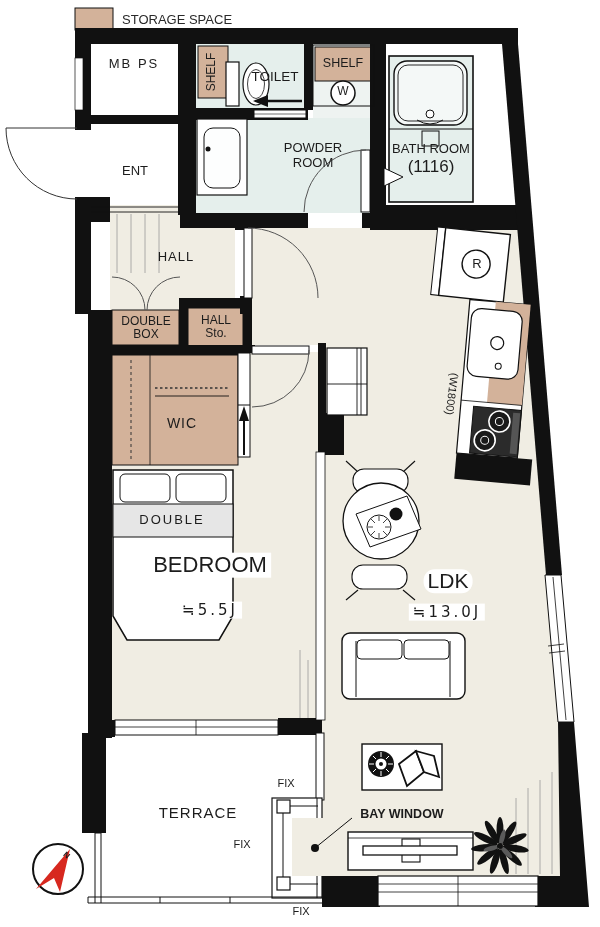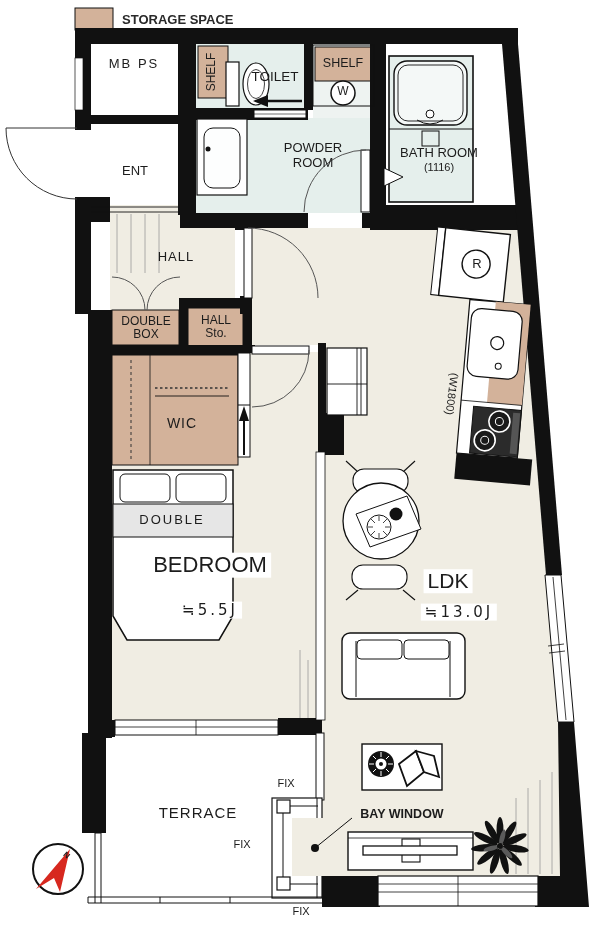--- a/index.html
+++ b/index.html
@@ -1,21 +1,21 @@
 <!DOCTYPE html>
 <html><head>
 <meta charset="utf-8">
 <style>
   html,body{margin:0;padding:0;background:#fff;}
   #plan{position:relative;width:600px;height:927px;background:#fff;overflow:hidden;
         font-family:"Liberation Sans","DejaVu Sans",sans-serif;}
   #plan svg{position:absolute;left:0;top:0;}
   .lbl{position:absolute;color:#1c1c1c;white-space:nowrap;line-height:1.12;text-align:center;
        transform:translate(-50%,-50%);z-index:5;}
-  .lbl-l{position:absolute;color:#2a2a2a;white-space:nowrap;z-index:5;transform:translateY(-50%);font-weight:bold;}
+  .lbl-l{position:absolute;color:#2a2a2a;white-space:nowrap;z-index:5;transform:translateY(-50%);}
   .s8{font-size:8px}.s11{font-size:11px}.s12{font-size:12px}.s125{font-size:12.5px}
   .s13{font-size:13px}.s135{font-size:13.5px}.s14{font-size:14px}.s15{font-size:15px}
   .s17{font-size:22px}.s21{font-size:21px}
   .w6{font-weight:600}
   .ls1{letter-spacing:1px}.ls2{letter-spacing:2px}.ls3{letter-spacing:3px}
   .chip{background:#ffffff;padding:0 4px;}
   .area{font-family:"DejaVu Sans",sans-serif;}
   .rot90{transform:translate(-50%,-50%) rotate(-90deg);}
   .rot97{transform:translate(-50%,-50%) rotate(97deg);}
   .rot40{transform:translate(-50%,-50%) rotate(40deg);font-weight:bold;}
@@ -349,43 +349,43 @@
   <div class="lbl s13" style="left:135px;top:159px;margin-top:12px;">ENT</div>
   <div class="lbl s12 rot90" style="left:212px;top:72px;">SHELF</div>
   <div class="lbl s135" style="left:275px;top:77px;">TOILET</div>
   <div class="lbl s125" style="left:343px;top:63px;">SHELF</div>
   <div class="lbl s12" style="left:343px;top:92px;">W</div>
 
   <div class="lbl s13" style="left:313px;top:156px;">
     <div>POWDER</div>
     <div>ROOM</div>
   </div>
-  <div class="lbl s13" style="left:431px;top:159px;margin-left:8px;">
+  <div class="lbl s13" style="left:431px;top:159px;">
     <div>BATH ROOM</div>
-    <div style="font-size:11px">(1116)</div>
+    <div style="font-size:17px">(1116)</div>
   </div>
   <div class="lbl s13" style="left:477px;top:264px;">R</div>
 
   <div class="lbl s13" style="left:176px;top:257px;letter-spacing:1px;">HALL</div>
   <div class="lbl s12" style="left:146px;top:328px;">
     <div>DOUBLE</div>
     <div>BOX</div>
   </div>
   <div class="lbl s12" style="left:216px;top:327px;">
     <div>HALL</div>
     <div>Sto.</div>
   </div>
   <div class="lbl s14 ls1" style="left:182px;top:424px;">WIC</div>
 
   <div class="lbl s13 ls2" style="left:172px;top:520px;">DOUBLE</div>
   <div class="lbl s17 chip" style="left:210px;top:565px;">BEDROOM</div>
   <div class="lbl s15 chip area ls3" style="left:210px;top:594px;margin-top:16px;">≒5.5J</div>
 
-  <div class="lbl s21 chip" style="left:448px;top:581px;">LDK</div>
-  <div class="lbl s15 chip area ls3" style="left:447px;top:612px;margin-left:12px;">≒13.0J</div>
+  <div class="lbl s21 chip" style="left:448px;top:581px;border-radius:11px;">LDK</div>
+  <div class="lbl s15 chip area ls3" style="left:447px;top:612px;">≒13.0J</div>
 
   <div class="lbl s11 rot97" style="left:452px;top:394px;">(W1800)</div>
 
   <div class="lbl s15 ls1" style="left:198px;top:813px;">TERRACE</div>
   <div class="lbl s11" style="left:286px;top:783px;">FIX</div>
   <div class="lbl s11" style="left:242px;top:844px;">FIX</div>
   <div class="lbl s11" style="left:301px;top:911px;">FIX</div>
   <div class="lbl s125 w6" style="left:402px;top:814px;">BAY WINDOW</div>
 
   <div class="lbl s8 rot40" style="left:66px;top:856px;">N</div>

